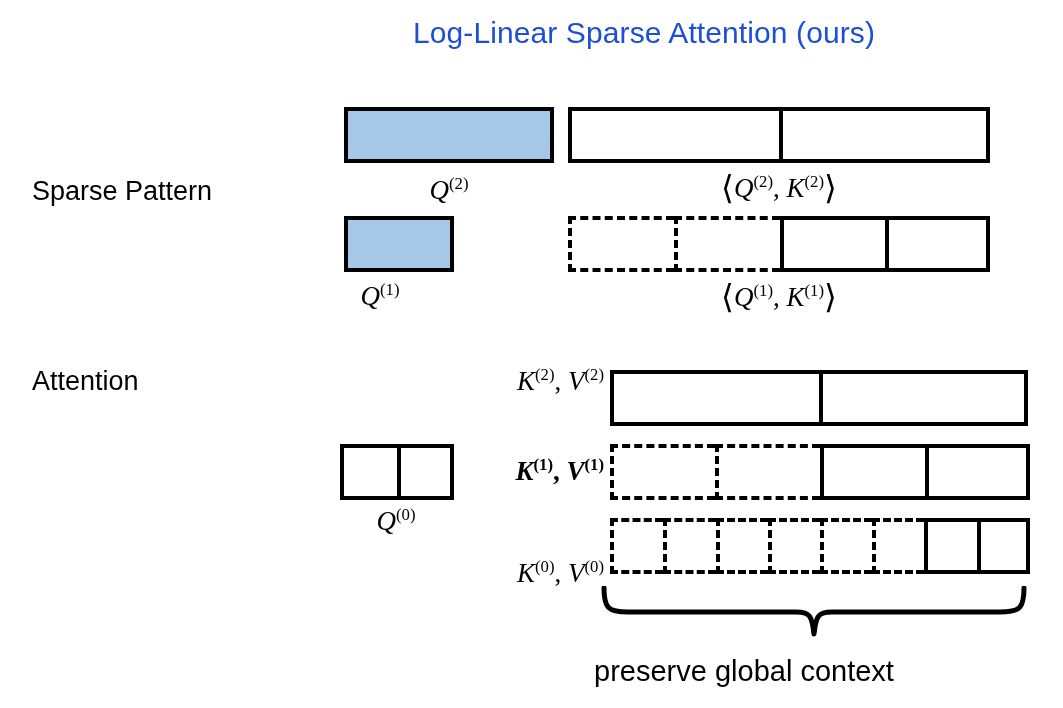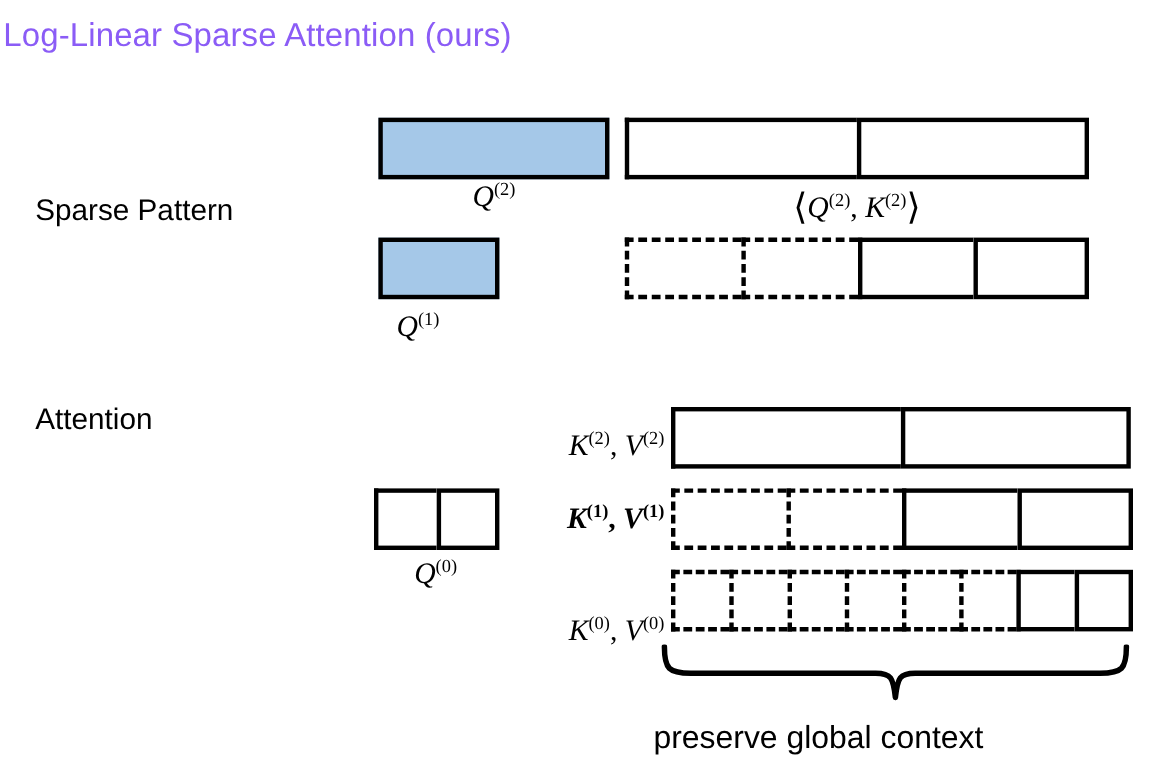--- a/index.html
+++ b/index.html
@@ -18,25 +18,25 @@
   .canvas {
     position: absolute;
     inset: 0;
   }
 
   
   #title {
     position: absolute;
     left: 0;
     top: 16px;
-    width: 959px;
-    text-align: left;
+    width: 872px;
+    text-align: right;
     font-size: 30px;
     letter-spacing: 0.1px;
-    color: #8b5cf6;
+    color: #1d4ed8;
   }
   
   #title .inner { display: inline-block; transform: translateX(3px); }
 
   
   .section-label {
     position: absolute;
     font-size: 27px;
     color: #000;
     white-space: nowrap;
@@ -117,21 +117,21 @@
 <body>
 
 <div class="canvas">
 
   <div id="title"><span class="inner">Log-Linear Sparse Attention (ours)</span></div>
 
   <div class="section-label" id="label-attention">Attention</div>
   <div class="section-label" id="label-sparse">Sparse Pattern</div>
 
   <div class="box solid fill-blue" style="left:344px; top:107px; width:210px; height:56px;"></div>
-  <div class="mathlabel center" style="left:449px; top:165px;">
+  <div class="mathlabel center" style="left:449px; top:177px;">
     <span>Q</span><sup>(2)</sup>
   </div>
 
   <div class="cellrow" style="left:568px; top:107px; height:56px;">
     <div class="cell fill-lgreen" style="width:211px; height:56px;"></div>
     <div class="cell fill-dgreen" style="width:211px; height:56px;"></div>
   </div>
   <div class="mathlabel center" style="left:779px; top:172px;">
     <span class="ang">⟨</span><span>Q</span><sup>(2)</sup><span class="up">, </span><span>K</span><sup>(2)</sup><span class="ang">⟩</span>
   </div>
@@ -140,22 +140,25 @@
   <div class="mathlabel center" style="left:380px; top:283px;">
     <span>Q</span><sup>(1)</sup>
   </div>
 
   <div class="cellrow" style="left:568px; top:216px; height:56px;">
     <div class="cell dashed fill-white" style="width:106px; height:56px;"></div>
     <div class="cell dashed fill-white" style="width:106px; height:56px;"></div>
     <div class="cell fill-lgreen" style="width:105px; height:56px;"></div>
     <div class="cell fill-dgreen" style="width:105px; height:56px;"></div>
   </div>
-
-  <div class="mathlabel right" style="left:604px; top:392px;">
+  <div class="mathlabel center" style="left:779px; top:281px;">
+    <span class="ang">⟨</span><span>Q</span><sup>(1)</sup><span class="up">, </span><span>K</span><sup>(1)</sup><span class="ang">⟩</span>
+  </div>
+
+  <div class="mathlabel right" style="left:604px; top:368px;">
     <span>K</span><sup>(2)</sup><span class="up">, </span><span>V</span><sup>(2)</sup>
   </div>
   <div class="cellrow" style="left:610px; top:370px; height:56px;">
     <div class="cell fill-blue" style="width:209px; height:56px;"></div>
     <div class="cell fill-blue" style="width:209px; height:56px;"></div>
   </div>
 
   <div class="cellrow" style="left:340px; top:444px; height:56px;">
     <div class="cell fill-blue" style="width:57px; height:56px;"></div>
     <div class="cell fill-blue" style="width:57px; height:56px;"></div>

